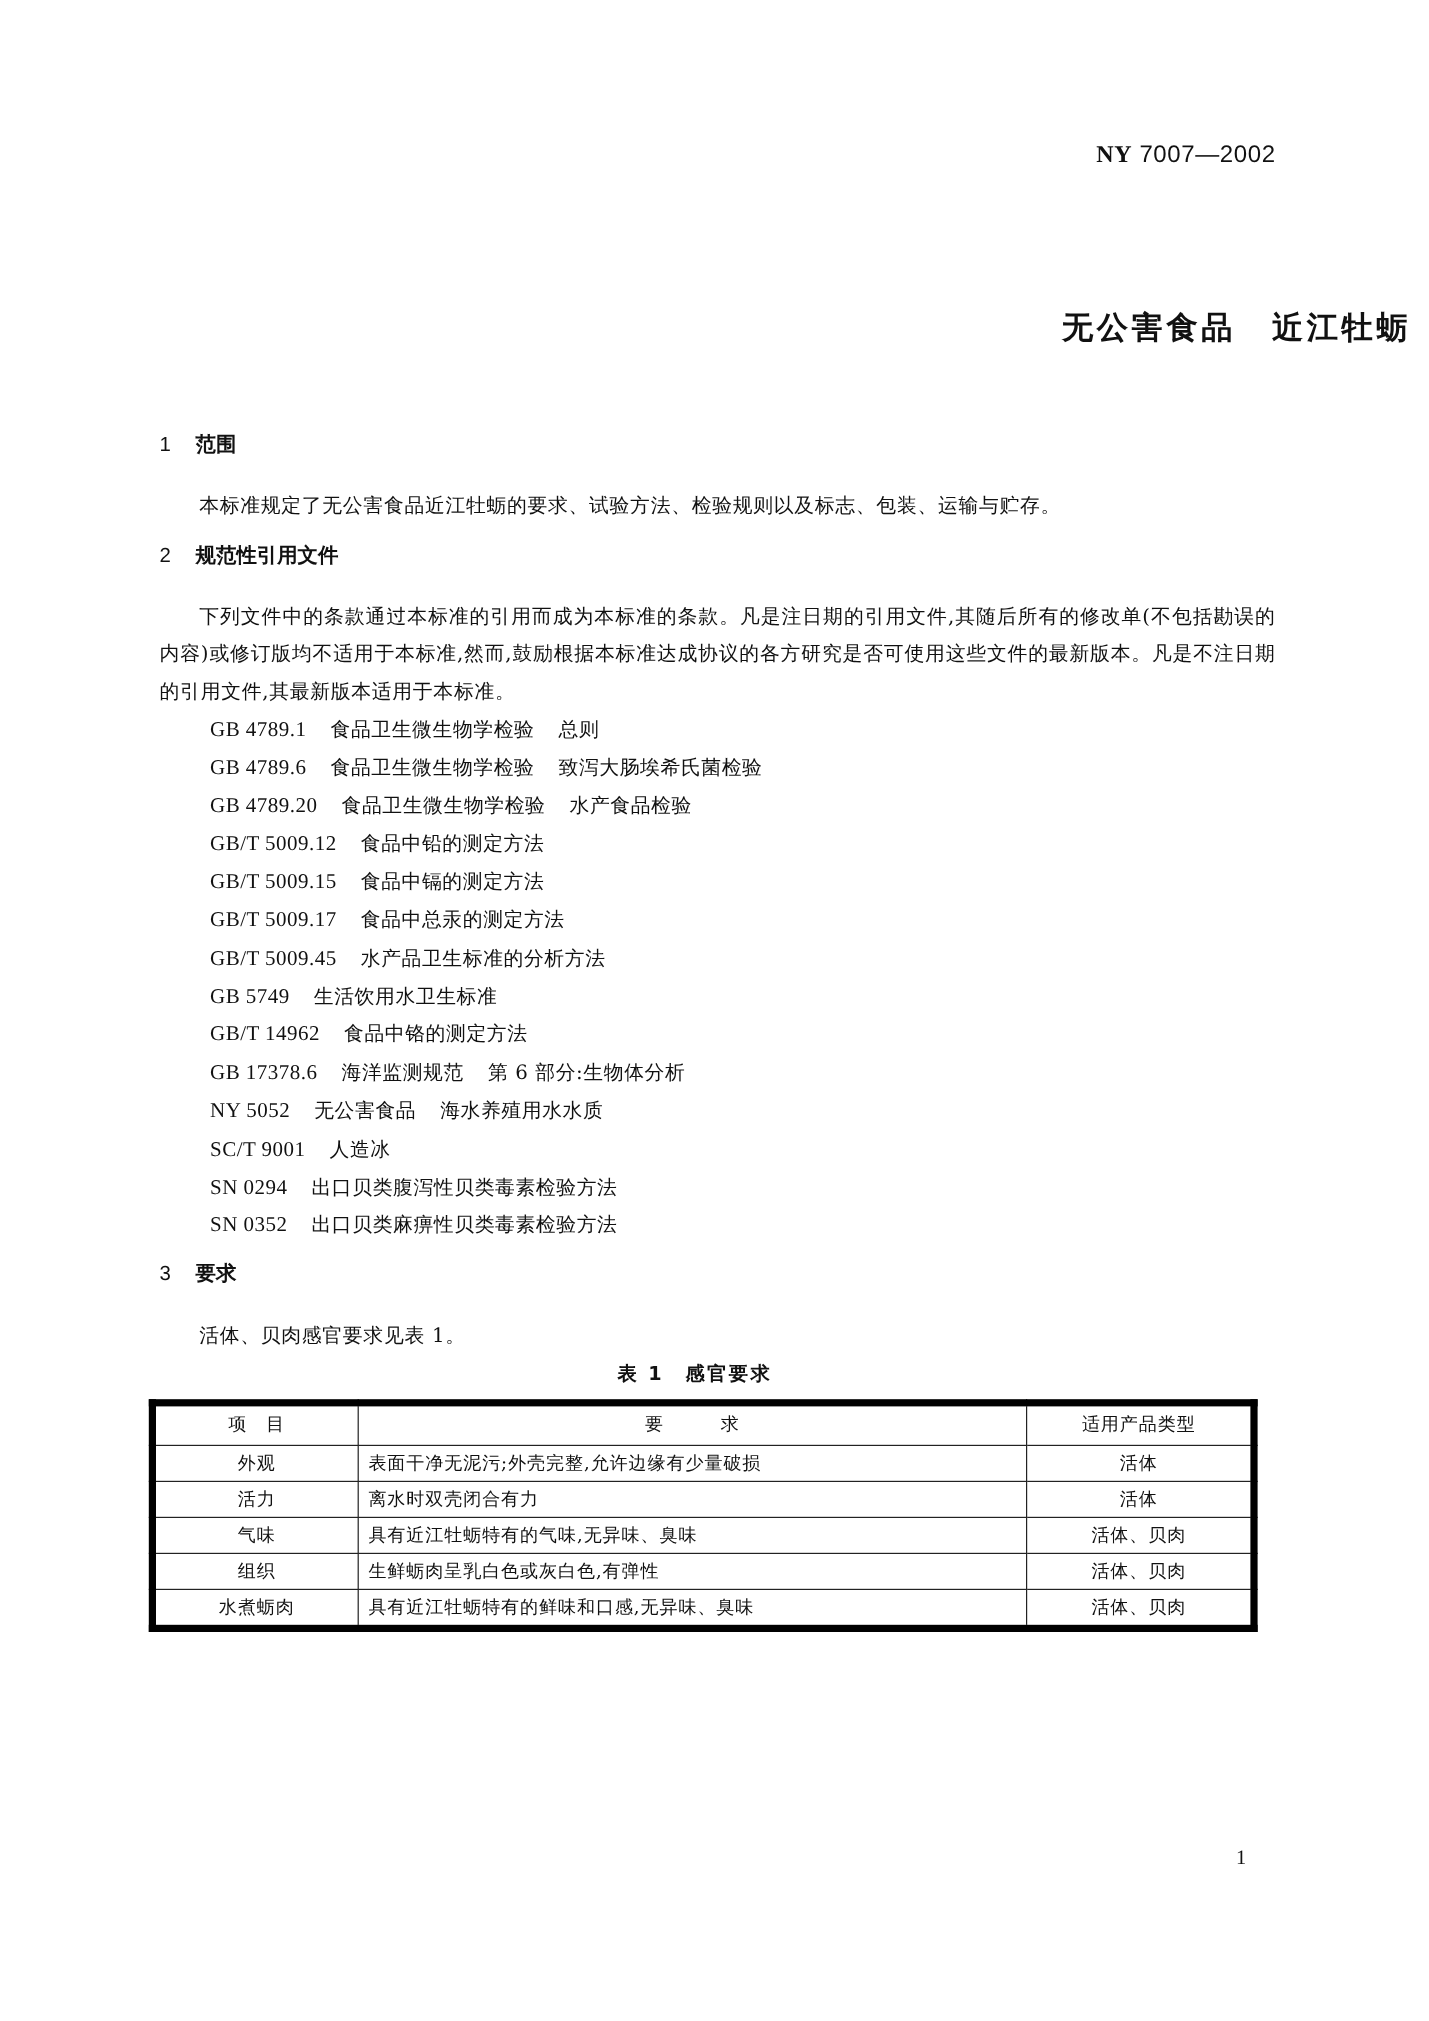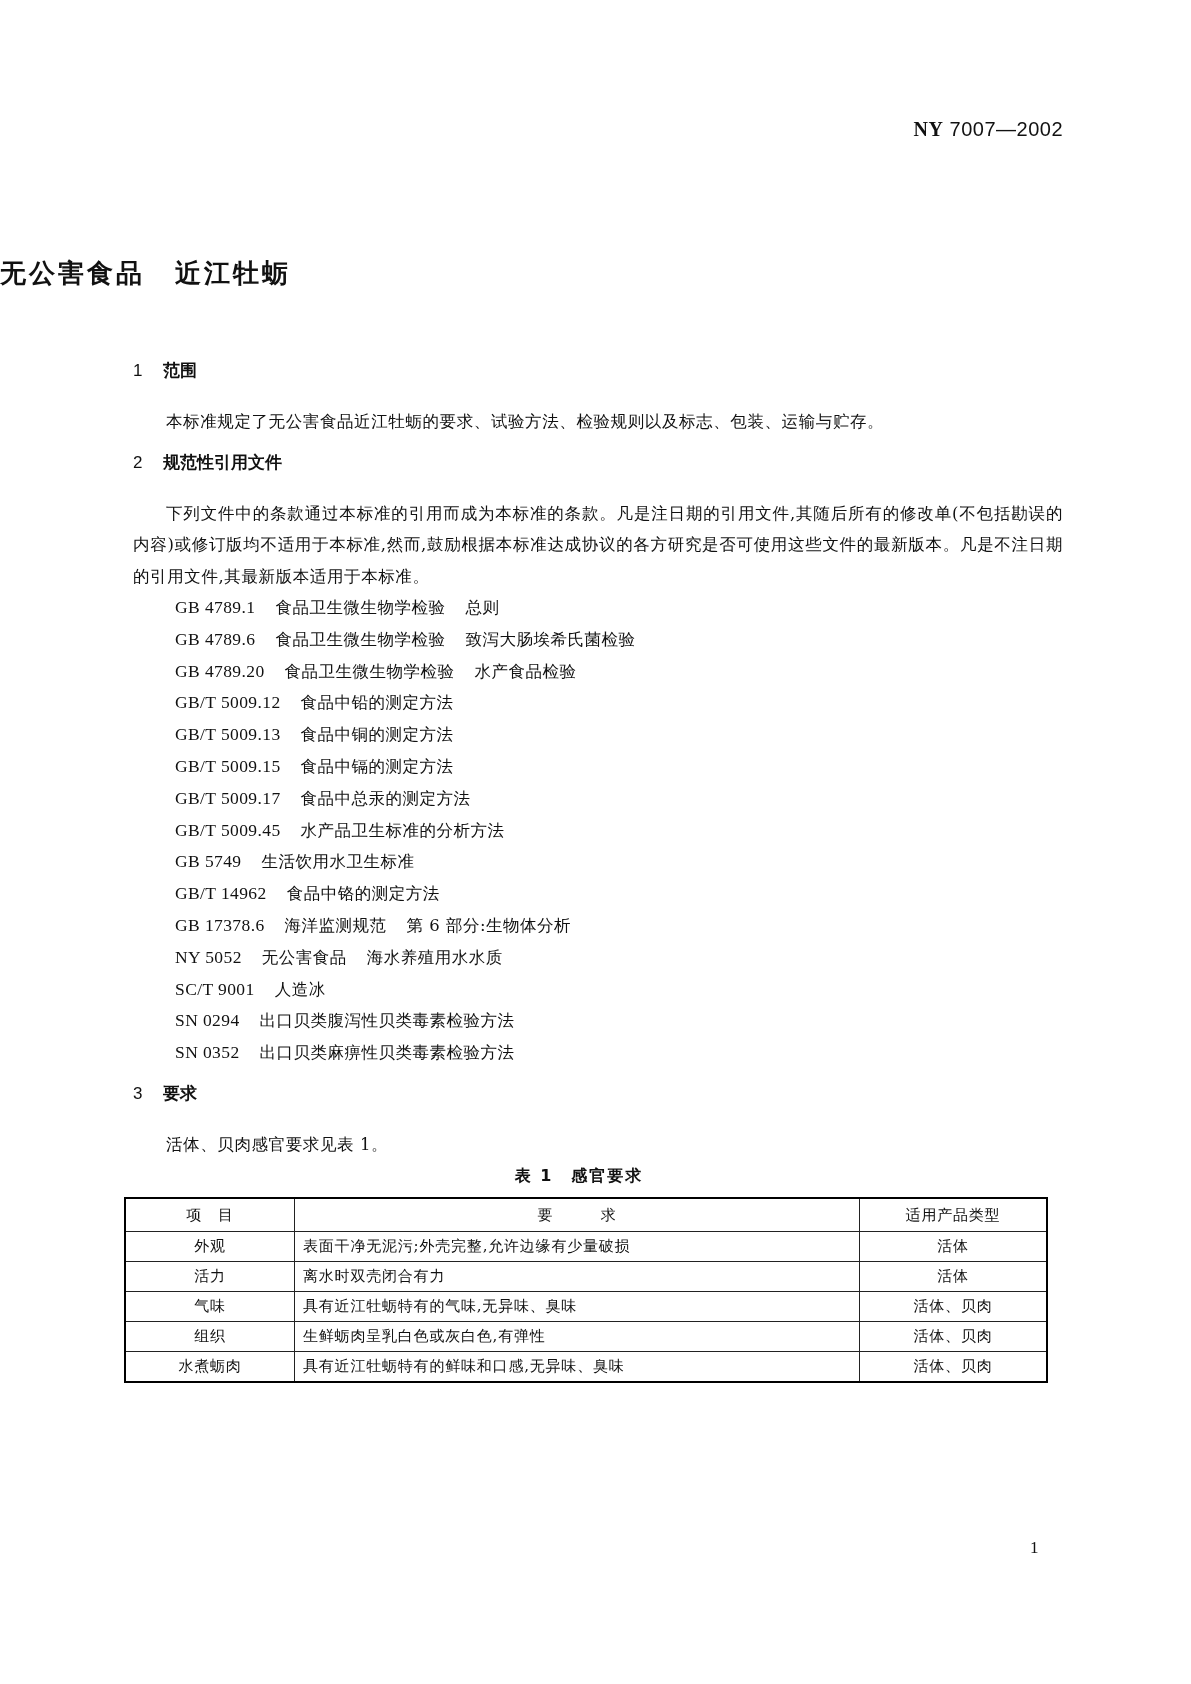--- a/index.html
+++ b/index.html
@@ -8,21 +8,21 @@
       font-family: "DejaVu Serif", "Liberation Serif", serif;
       color: #111111;
     }
     .std-number {
       position: absolute; top: 118px; right: 128px;
       font-family: "Liberation Sans", "DejaVu Sans", sans-serif;
       font-size: 20px; letter-spacing: 0.5px;
     }
     .std-number .ny { font-family: "Liberation Serif", serif; font-weight: bold; }
     .doc-title {
-      position: absolute; top: 256px; left: 0; width: 1176px; text-align: left;
+      position: absolute; top: 256px; left: 0; width: 1176px; text-align: right;
       font-family: "DejaVu Sans", sans-serif; font-weight: bold; font-size: 26px;
       letter-spacing: 3px;
     }
     .doc-title .gap { display: inline-block; width: 30px; }
     .content { position: absolute; left: 133px; top: 360px; width: 930px; }
     .h1 {
       font-family: "DejaVu Sans", sans-serif; font-weight: bold; font-size: 17px;
       margin: 0; height: 32px; line-height: 21px;
     }
     .h1 .num { font-family: "Liberation Sans", sans-serif; font-weight: normal; display: inline-block; width: 30px; }
@@ -39,21 +39,21 @@
       text-align: center; font-family: "DejaVu Sans", sans-serif; font-weight: bold;
       font-size: 16px; letter-spacing: 2px; margin: 6px 0 10px -38px;
     }
     table.sensory {
       border-collapse: collapse; margin-left: -9px; width: 924px;
       font-size: 15px; letter-spacing: 0.8px;
     }
     table.sensory td, table.sensory th {
       border: 1.5px solid #222; height: 29px; padding: 0 8px; font-weight: normal;
     }
-    table.sensory { border: 2px solid #000000; }
+    table.sensory { border: 6px solid #000000; }
     table.sensory th { height: 32px; }
     .c1 { width: 152px; text-align: center; }
     .c2 { text-align: left; }
     .c3 { width: 170px; text-align: center; }
     .page-num {
       position: absolute; top: 1538px; left: 1030px;
       font-family: "Liberation Serif", serif; font-size: 17px;
     }
   </style>
 </head>
@@ -81,21 +81,20 @@
     <span class="num">2</span><span>规范性引用文件</span>
   </div>
   <div class="sp14"></div>
   <p class="p">下列文件中的条款通过本标准的引用而成为本标准的条款。凡是注日期的引用文件,其随后所有的修改单(不包括勘误的内容)或修订版均不适用于本标准,然而,鼓励根据本标准达成协议的各方研究是否可使用这些文件的最新版本。凡是不注日期的引用文件,其最新版本适用于本标准。</p>
 
   <div>
     <div class="ref"><span class="code">GB 4789.1</span><span class="sep"></span><span>食品卫生微生物学检验</span><span class="sep"></span><span>总则</span></div>
     <div class="ref"><span class="code">GB 4789.6</span><span class="sep"></span><span>食品卫生微生物学检验</span><span class="sep"></span><span>致泻大肠埃希氏菌检验</span></div>
     <div class="ref"><span class="code">GB 4789.20</span><span class="sep"></span><span>食品卫生微生物学检验</span><span class="sep"></span><span>水产食品检验</span></div>
     <div class="ref"><span class="code">GB/T 5009.12</span><span class="sep"></span><span>食品中铅的测定方法</span></div>
-    <div class="ref"><span class="code">GB/T 5009.13</span><span class="sep"></span><span>食品中铜的测定方法</span></div>
     <div class="ref"><span class="code">GB/T 5009.15</span><span class="sep"></span><span>食品中镉的测定方法</span></div>
     <div class="ref"><span class="code">GB/T 5009.17</span><span class="sep"></span><span>食品中总汞的测定方法</span></div>
     <div class="ref"><span class="code">GB/T 5009.45</span><span class="sep"></span><span>水产品卫生标准的分析方法</span></div>
     <div class="ref"><span class="code">GB 5749</span><span class="sep"></span><span>生活饮用水卫生标准</span></div>
     <div class="ref"><span class="code">GB/T 14962</span><span class="sep"></span><span>食品中铬的测定方法</span></div>
     <div class="ref"><span class="code">GB 17378.6</span><span class="sep"></span><span>海洋监测规范</span><span class="sep"></span><span>第 6 部分:生物体分析</span></div>
     <div class="ref"><span class="code">NY 5052</span><span class="sep"></span><span>无公害食品</span><span class="sep"></span><span>海水养殖用水水质</span></div>
     <div class="ref"><span class="code">SC/T 9001</span><span class="sep"></span><span>人造冰</span></div>
     <div class="ref"><span class="code">SN 0294</span><span class="sep"></span><span>出口贝类腹泻性贝类毒素检验方法</span></div>
     <div class="ref"><span class="code">SN 0352</span><span class="sep"></span><span>出口贝类麻痹性贝类毒素检验方法</span></div>

